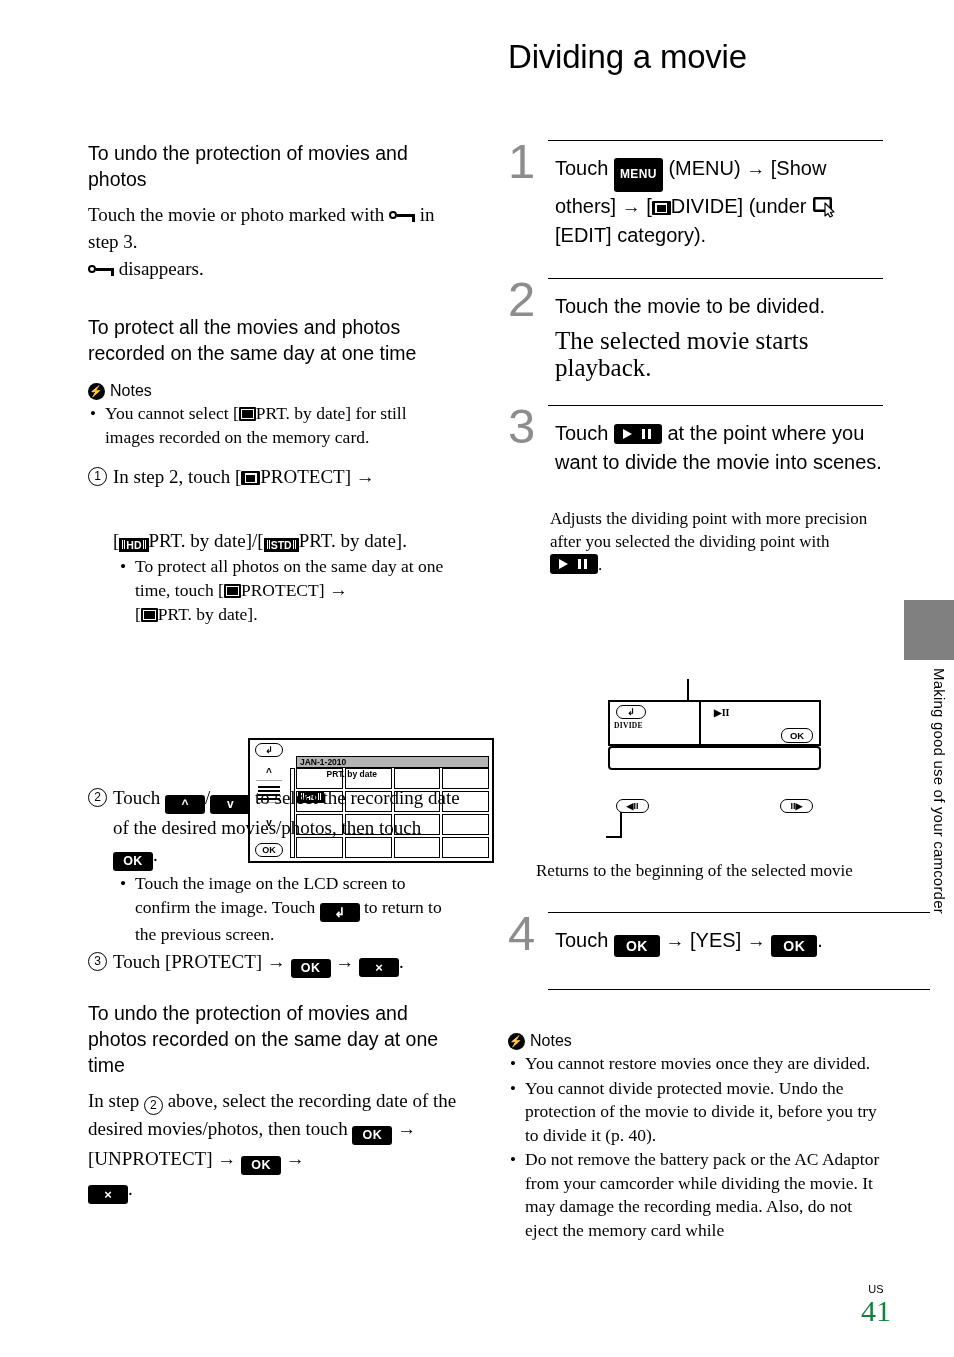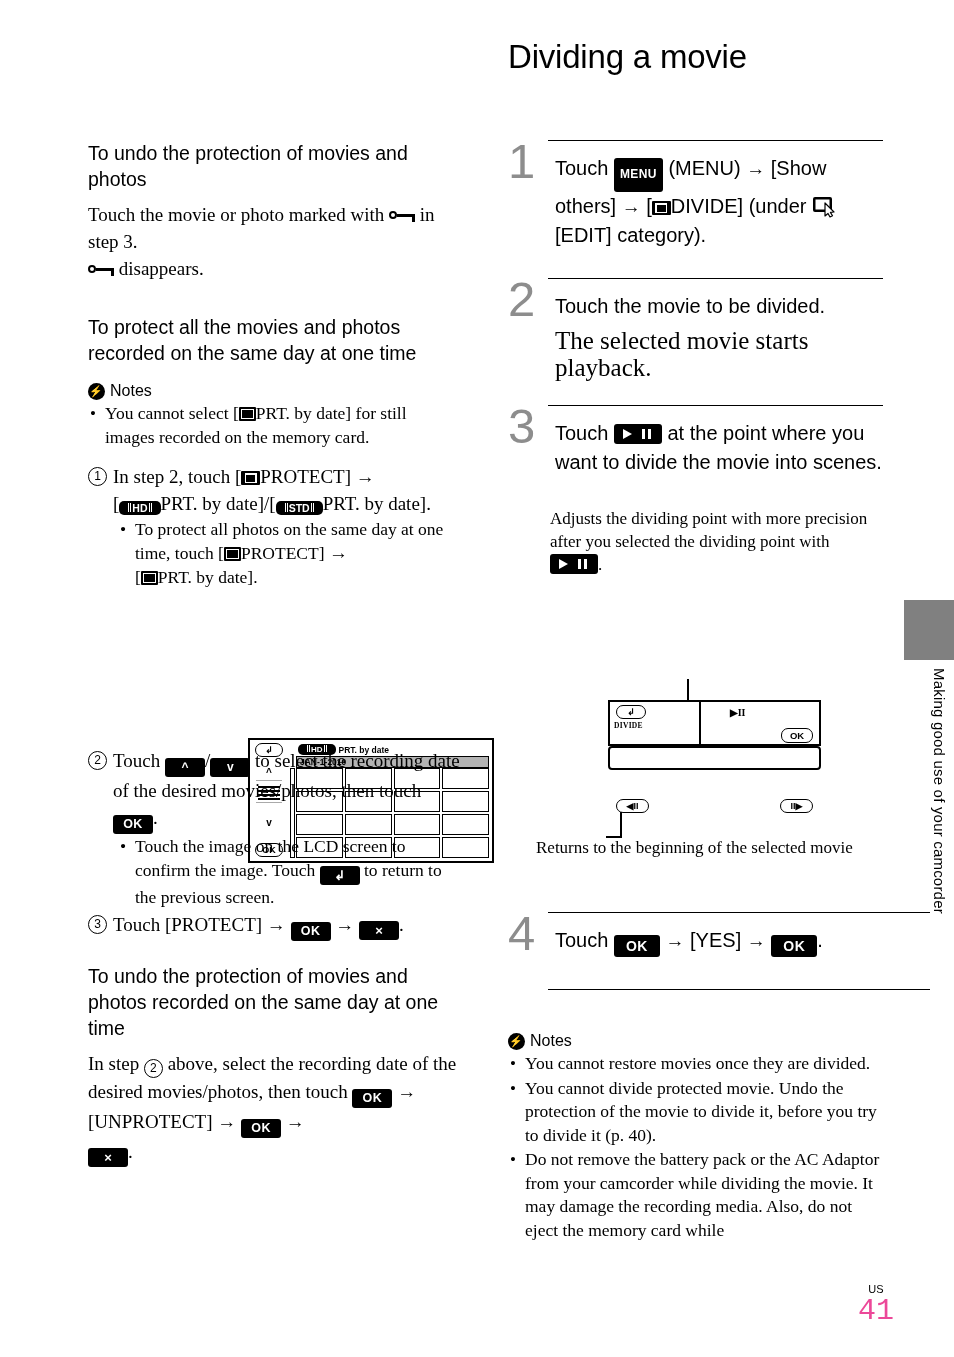--- a/index.html
+++ b/index.html
@@ -142,24 +142,24 @@
   .photo-ico{
     display:inline-block;width:17px;height:14px;position:relative;
     vertical-align:-2px;background:#000;border-radius:1px;
   }
   .photo-ico::before{
     content:"";position:absolute;left:2px;top:2px;right:2px;bottom:2px;
     border:1.5px solid #fff;box-sizing:border-box;
   }
   
   .qual-ico{
-    display:inline-block;background:#000;color:#fff;border-radius:5px;
+    display:inline-block;background:#000;color:#fff;border-radius:0;
     font-family:"Liberation Sans", sans-serif;font-weight:700;
-    font-size:10.5px;line-height:14px;height:14px;padding:0 8px;
-    vertical-align:-2px;position:relative;
+    font-size:10.5px;line-height:14px;height:14px;padding:0 2px;
+    vertical-align:-2px;position:relative;margin-top:48px;
   }
   .qual-ico .bars{
     display:inline-block;width:3px;height:9px;vertical-align:0px;
     background:linear-gradient(to right,#fff 0 1px,#000 1px 2px,#fff 2px 3px);
     margin:0 1px;
   }
   
   .edit-ico{
     display:inline-block;width:26px;height:22px;position:relative;vertical-align:-5px;
   }
@@ -230,33 +230,33 @@
 
   
   #divide-screen{left:608px;top:700px;width:213px;height:103px;position:absolute;border:none;}
   .dv-box{border:2px solid #000;box-sizing:border-box;position:absolute;background:#fff;}
   #dv-top{left:0;top:0;width:213px;height:46px;}
   #dv-mid{left:0;top:46px;width:213px;height:24px;border-radius:4px;}
   #dv-bot{left:0;top:70px;width:213px;height:45px;border-top:none;}
   #divide-screen .vline{position:absolute;left:89px;top:0;width:2px;height:46px;background:#000;}
   #divide-screen .backb{position:absolute;left:6px;top:3px;width:30px;height:14px;}
   #divide-screen .dvlabel{position:absolute;left:4px;top:19px;font-size:7.5px;font-weight:700;letter-spacing:.3px;}
-  #divide-screen .pp{position:absolute;left:120px;top:5px;font-size:10px;font-weight:700;}
+  #divide-screen .pp{position:absolute;left:104px;top:5px;font-size:10px;font-weight:700;}
   #divide-screen .okb{position:absolute;right:6px;top:26px;width:32px;height:15px;font-size:9.5px;}
   #divide-screen .fr-l{position:absolute;left:6px;top:51px;width:33px;height:14px;font-size:9px;}
   #divide-screen .fr-r{position:absolute;right:6px;top:51px;width:33px;height:14px;font-size:9px;}
   #divide-screen .prog{
     position:absolute;left:53px;top:75px;width:110px;height:9px;background:#000;
   }
   #divide-screen .prog .mark{position:absolute;left:25px;top:-2px;width:3px;height:13px;background:#fff;}
   #divide-screen .tcode{position:absolute;right:4px;top:74px;font-size:8px;font-weight:700;}
   #divide-screen .brow{position:absolute;left:4px;right:4px;top:90px;display:flex;justify-content:space-between;}
   #divide-screen .brow .lcd-btn{width:36px;height:15px;font-size:8.5px;}
 
-  .callout{font-size:17px;line-height:23px;}
+  .callout{font-size:17px;line-height:23px;margin-top:23px;}
 
   
   .leader{position:absolute;background:#000;}
 
   
   .tab-block{
     position:absolute;right:0;top:600px;width:50px;height:60px;background:#808080;
   }
   .tab-text{
     position:absolute;right:6px;top:668px;
@@ -264,21 +264,21 @@
     font-family:"Liberation Sans", sans-serif;font-size:15px;
     letter-spacing:.2px;color:#000;white-space:nowrap;
   }
 
   
   .folio{position:absolute;right:48px;bottom:30px;text-align:center;width:60px;}
   .folio .us{
     font-family:"Liberation Sans", sans-serif;font-size:11px;color:#000;display:block;line-height:12px;
   }
   .folio .pg{
-    font-family:Liberation Mono, monospace;font-size:30px;color:#ec4899;display:block;line-height:32px;
+    font-family:Liberation Serif, serif;font-size:30px;color:#15803d;display:block;line-height:32px;
   }
   .arrow{font-size:19px;}
 </style>
 </head>
 <body>
 
 <div class="page">
 
   <h1 class="page-title">Dividing a movie</h1>
 

